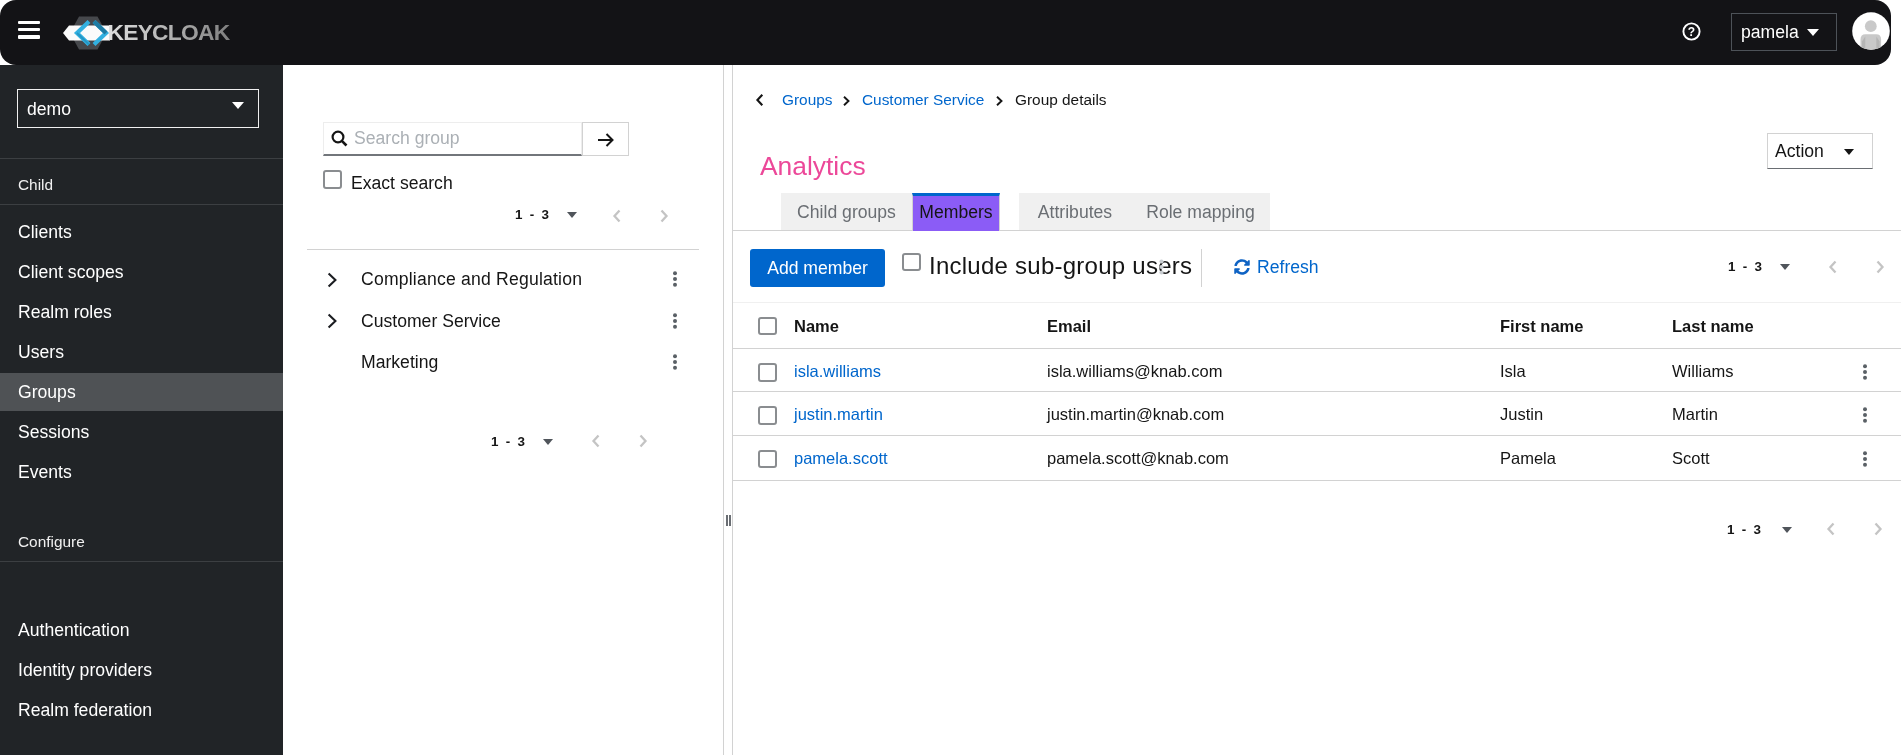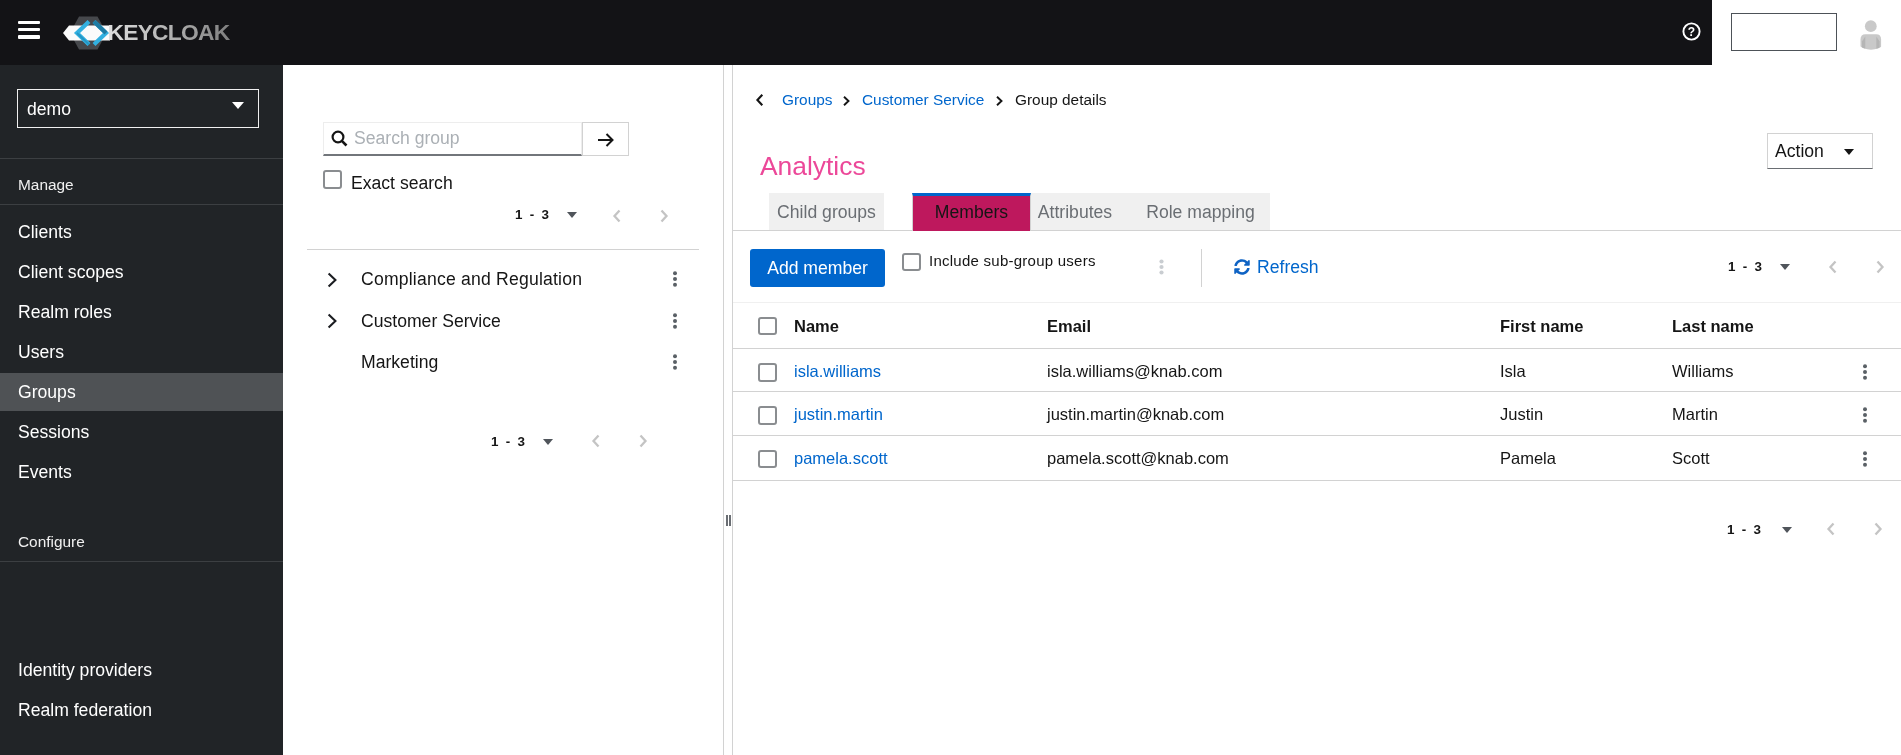--- a/index.html
+++ b/index.html
@@ -1,19 +1,19 @@
 <!DOCTYPE html>
 <html><head>
 <meta charset="utf-8">
 <style>
 * { margin:0; padding:0; box-sizing:border-box; }
 html,body { width:1901px; height:755px; font-family:"Liberation Sans",sans-serif; background:#fff; overflow:hidden; }
 .abs { position:absolute; }
 
-#topbar { position:absolute; left:0; top:0; width:1712px; height:65px; background:#131316; }
+#topbar { position:absolute; left:0; top:0; width:1891px; height:65px; background:#131316;border-radius:16px; }
 .hbar { position:absolute; left:18px; width:22px; height:3.5px; background:#fff; border-radius:1px; }
 
 #sidebar { position:absolute; left:0; top:65px; width:283px; height:690px; background:#212427; }
 #realmbox { position:absolute; left:17px; top:24px; width:242px; height:39px; border:1px solid #f0f0f0; color:#fff; font-size:17.6px; }
 .sep { position:absolute; left:0; width:283px; height:1px; background:#3c3f42; }
 .navgroup-title { position:absolute; left:18px; color:#f0f0f0; font-size:15.4px; }
 .navitem { position:absolute; left:0; width:283px; height:38px; line-height:38px; padding-left:18px; color:#fff; font-size:17.6px; }
 .navitem.sel { background:#4f5255; }
 
 .caret { position:absolute; width:0; height:0; border-left:6px solid transparent; border-right:6px solid transparent; border-top:7px solid #fff; }
@@ -91,31 +91,32 @@
     </g>
   </svg>
 </div>
 
 <div id="sidebar">
   <div id="realmbox">
       <span style="position:absolute; left:9px; top:8.5px;">demo</span>
     </div>
   <div class="caret" style="left:232px; top:36.5px;"></div>
   <div class="sep" style="top:93px;"></div>
-  <div class="navgroup-title" style="top:110.6px;">Manage</div>
+  <div class="navgroup-title" style="top:110.6px;">Child</div>
   <div class="sep" style="top:139px;"></div>
   <div class="navitem" style="top:148px;">Clients</div>
   <div class="navitem" style="top:188px;">Client scopes</div>
   <div class="navitem" style="top:228px;">Realm roles</div>
   <div class="navitem" style="top:268px;">Users</div>
   <div class="navitem sel" style="top:308px;">Groups</div>
   <div class="navitem" style="top:348px;">Sessions</div>
   <div class="navitem" style="top:388px;">Events</div>
   <div class="navgroup-title" style="top:468px;">Configure</div>
   <div class="sep" style="top:496px;"></div>
+  <div class="navitem" style="top:546px;">Authentication</div>
   <div class="navitem" style="top:586px;">Identity providers</div>
   <div class="navitem" style="top:626px;">Realm federation</div>
 </div>
 
 <div id="midpanel">
   <div id="searchwrap">
     <svg class="abs" style="left:7px; top:7px" width="17" height="17" viewBox="0 0 17 17">
       <circle cx="7" cy="7" r="5.4" fill="none" stroke="#151515" stroke-width="2.2"></circle>
       <line x1="10.8" y1="10.8" x2="15.5" y2="15.5" stroke="#151515" stroke-width="2.6"></line>
     </svg>
@@ -192,28 +193,28 @@
     </svg>
   <span class="abs" style="left:282px; top:26px; font-size:15.4px; color:#151515;">Group details</span>
 
   <span class="abs" style="left:27px; top:74px; font-size:26.4px; color:#ec4899;margin-top:12px;">Analytics</span>
 
   <div class="abs" style="left:1034px; top:68px; width:106px; height:36px; border:1px solid #d2d2d2; border-bottom:1px solid #6a6e73;"></div>
   <span class="abs" style="left:1042px; top:76px; font-size:17.6px; color:#151515;">Action</span>
   <div class="caret" style="left:1111px; top:83.6px; border-top-color:#151515; border-left-width:5.5px; border-right-width:5.5px; border-top-width:6.5px;"></div>
 
   <div id="tabline"></div>
-  <div class="tab" style="left:36px; width:115px;">Child groups</div>
-  <div class="tab" style="left:179px; width:119px; background:#be185d; color:#151515; border-top:3px solid #0066cc; border-left:1px solid #d2d2d2; border-right:1px solid #d2d2d2; border-bottom:none; line-height:33px; z-index:2;">Members</div>
+  <div class="tab" style="left:48px; width:131px;">Child groups</div>
+  <div class="tab" style="left:179px; width:88px; background:#8b5cf6; color:#151515; border-top:3px solid #0066cc; border-left:1px solid #d2d2d2; border-right:1px solid #d2d2d2; border-bottom:none; line-height:33px; z-index:2;">Members</div>
   <div class="tab" style="left:286px; width:112px;">Attributes</div>
   <div class="tab" style="left:398px; width:139px;">Role mapping</div>
 
   <div class="btn-primary" style="left:17px; top:184px; width:135px; height:38px; line-height:38px;">Add member</div>
   <div class="cb" style="left:168.5px; top:187.5px;"></div>
-  <span class="abs" style="left:196px; top:187px; font-size:15px; letter-spacing:0.25px; color:#151515;">Include sub-group users</span>
+  <span class="abs" style="left:196px; top:187px; font-size:24px; letter-spacing:0.25px; color:#151515;">Include sub-group users</span>
   <svg class="abs kebab lite" style="left:423.7px; top:188px" width="9" height="28" viewBox="0 0 9 28">
       <circle cx="4.5" cy="8.5" r="2.1"></circle>
       <circle cx="4.5" cy="14" r="2.1"></circle>
       <circle cx="4.5" cy="19.5" r="2.1"></circle>
     </svg>
   <div class="abs" style="left:468px; top:184px; width:1px; height:38px; background:#d2d2d2;"></div>
   <svg class="abs" style="left:501px; top:194px" width="16" height="16" viewBox="0 0 512 512">
       <path fill="#0e63c4" d="M370.72 133.28C339.458 104.008 298.888 87.962 255.848 88c-77.458.068-144.328 53.178-162.791 126.85-1.344 5.363-6.122 9.15-11.651 9.15H24.103c-7.498 0-13.194-6.807-11.807-14.176C33.933 94.924 134.813 8 256 8c66.448 0 126.791 26.136 171.315 68.685L463.03 40.97C478.149 25.851 504 36.559 504 57.941V192c0 13.255-10.745 24-24 24H345.941c-21.382 0-32.09-25.851-16.971-40.971l41.75-41.749zM32 296h134.059c21.382 0 32.09 25.851 16.971 40.971l-41.75 41.75c31.262 29.273 71.835 45.319 114.876 45.28 77.418-.07 144.315-53.144 162.787-126.849 1.344-5.363 6.122-9.15 11.651-9.15h57.304c7.498 0 13.194 6.807 11.807 14.176C478.067 417.076 377.187 504 256 504c-66.448 0-126.791-26.136-171.315-68.685L48.97 471.03C33.851 486.149 8 475.441 8 454.059V320c0-13.255 10.745-24 24-24z"></path>
     </svg>
   <span class="abs" style="left:524px; top:192px; font-size:17.6px; color:#0066cc;">Refresh</span>

